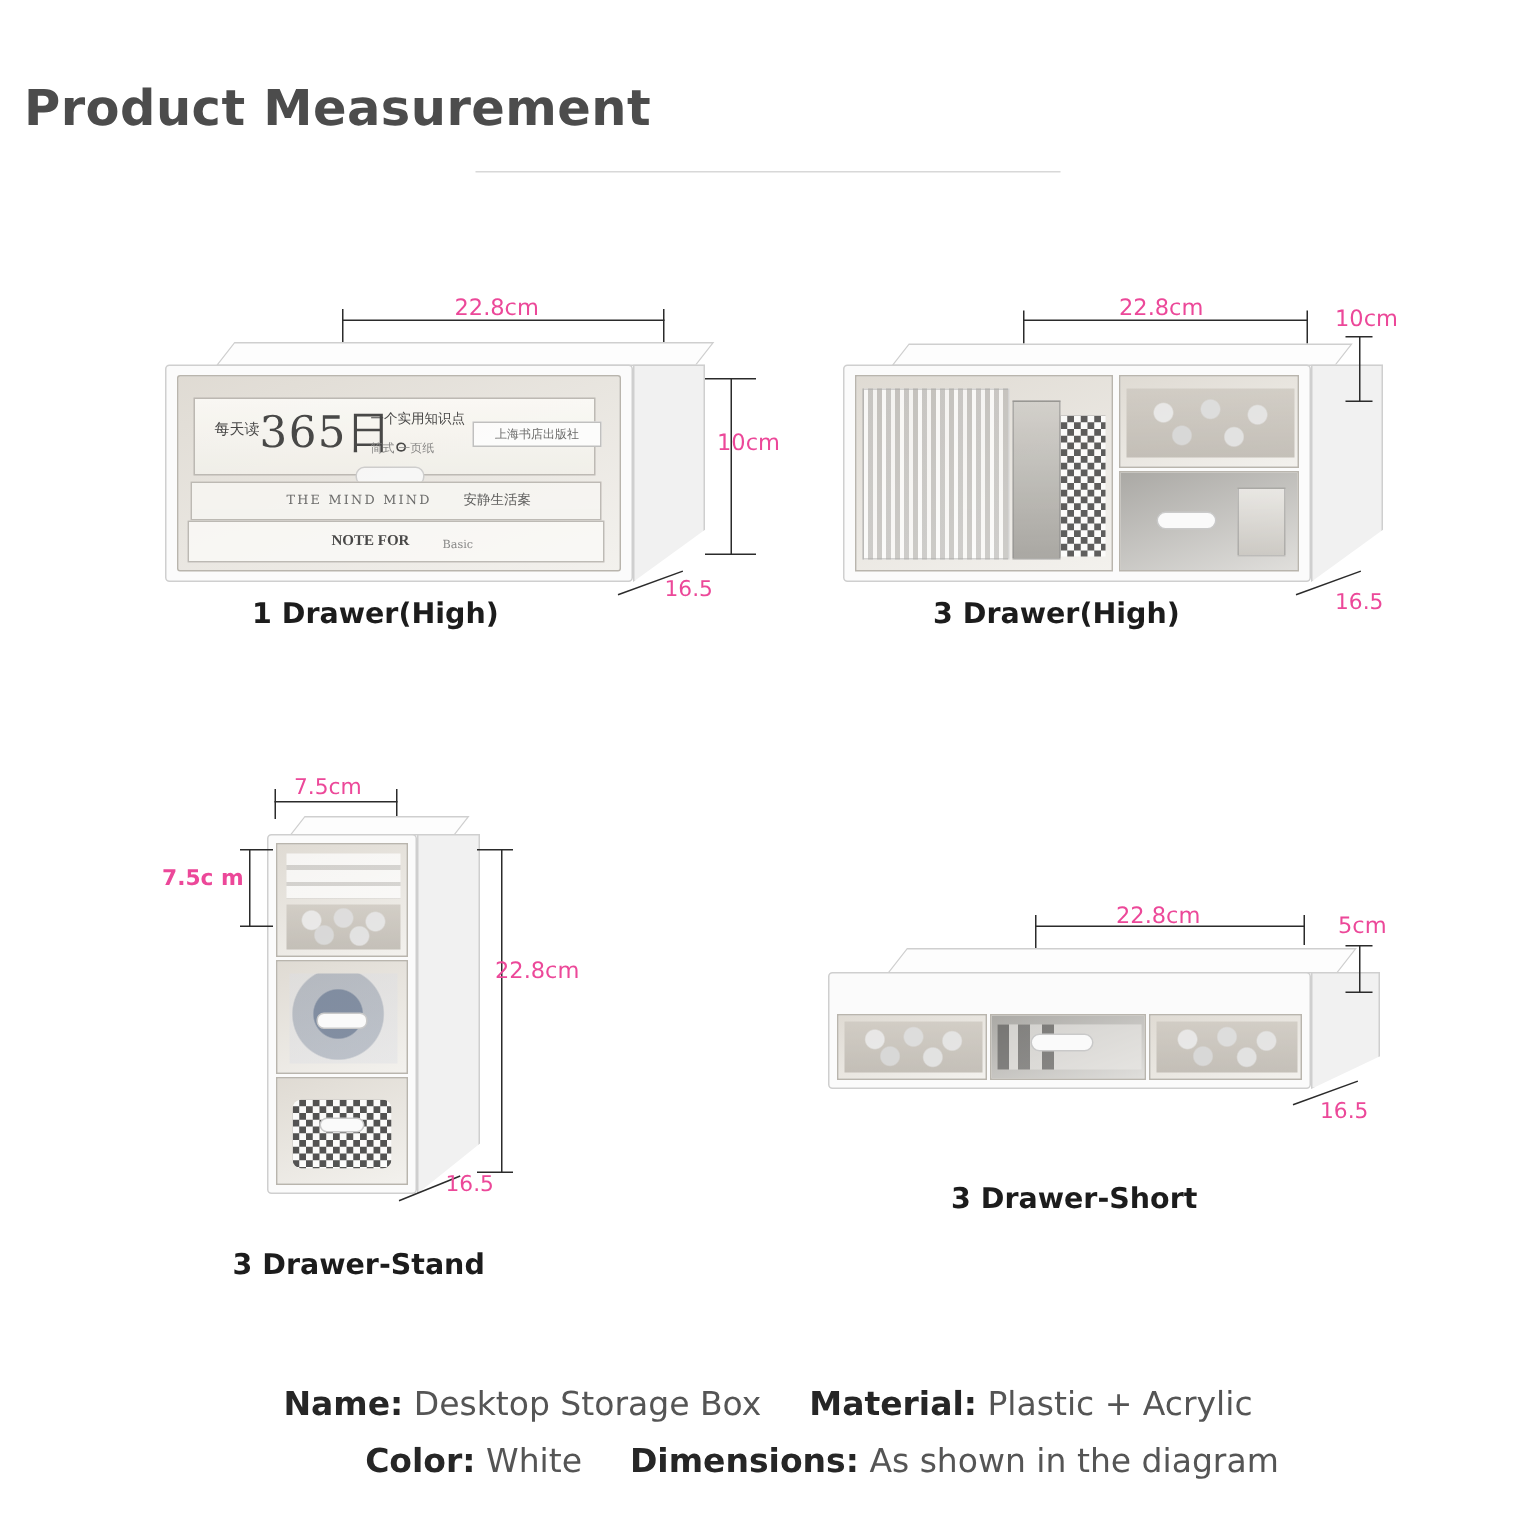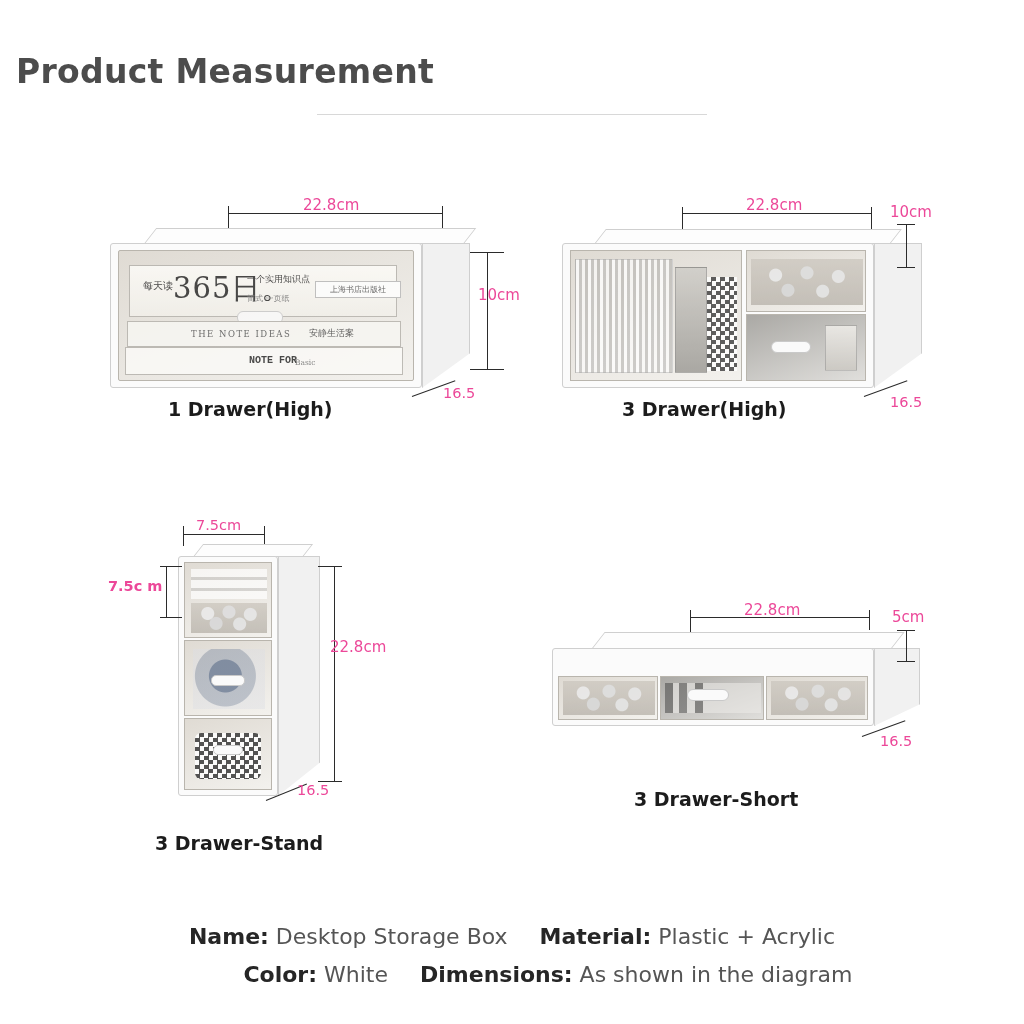--- a/index.html
+++ b/index.html
@@ -206,25 +206,25 @@
       <div class="book" style="left:10px; top:14px; width:268px; height:52px; background:linear-gradient(#fdfcf8,#f2f0ea);"></div>
       <div class="book-label" style="left:24px; top:28px; font-size:10px;">每天读</div>
       <div class="book-label" style="left:54px; top:18px; font-size:29px; letter-spacing:1px;">365日。</div>
       <div class="book-label" style="left:128px; top:22px; font-size:9px;">一个实用知识点</div>
       <div class="book-label" style="left:128px; top:42px; font-size:8px; color:#777;">简式 一页纸</div>
       <div class="book-label" style="left:196px; top:30px; font-size:8px; color:#555; border:1px solid #b9b9b9; padding:2px 14px; background:#fff;">上海书店出版社</div>
 
       <div class="handle" style="left:118px; top:60px; width:46px; height:13px; border-radius:6px;"></div>
 
       <div class="book" style="left:8px; top:70px; width:274px; height:26px; background:#f7f6f2;"></div>
-      <div class="book-label" style="left:72px; top:78px; font-size:8.5px; letter-spacing:1.5px; color:#555;">THE NOTE IDEAS</div>
+      <div class="book-label" style="left:72px; top:78px; font-size:8.5px; letter-spacing:1.5px; color:#555;">THE MIND MIND</div>
       <div class="book-label" style="left:190px; top:76px; font-size:9px; color:#444;">安静生活案</div>
 
       <div class="book" style="left:6px; top:96px; width:278px; height:28px; background:#fbfaf7;"></div>
-      <div class="book-label" style="left:130px; top:104px; font-size:10px; font-weight:bold; font-family:Liberation Mono, monospace;">NOTE FOR</div>
+      <div class="book-label" style="left:102px; top:104px; font-size:10px; font-weight:bold; font-family:Liberation Serif, serif;">NOTE FOR</div>
       <div class="book-label" style="left:176px; top:107px; font-size:7.5px; color:#777;">Basic</div>
     </div>
   </div>
 
   <div class="line-h" style="left:470px; top:252px; width:34px;"></div>
   <div class="line-v" style="left:487px; top:252px; height:118px;"></div>
   <div class="line-h" style="left:470px; top:369px; width:34px;"></div>
   <div class="dim big" style="left:478px; top:286px;">10cm</div>
 
   <div class="line-d" style="left:412px; top:396px; width:46px; transform:rotate(-20deg);"></div>

